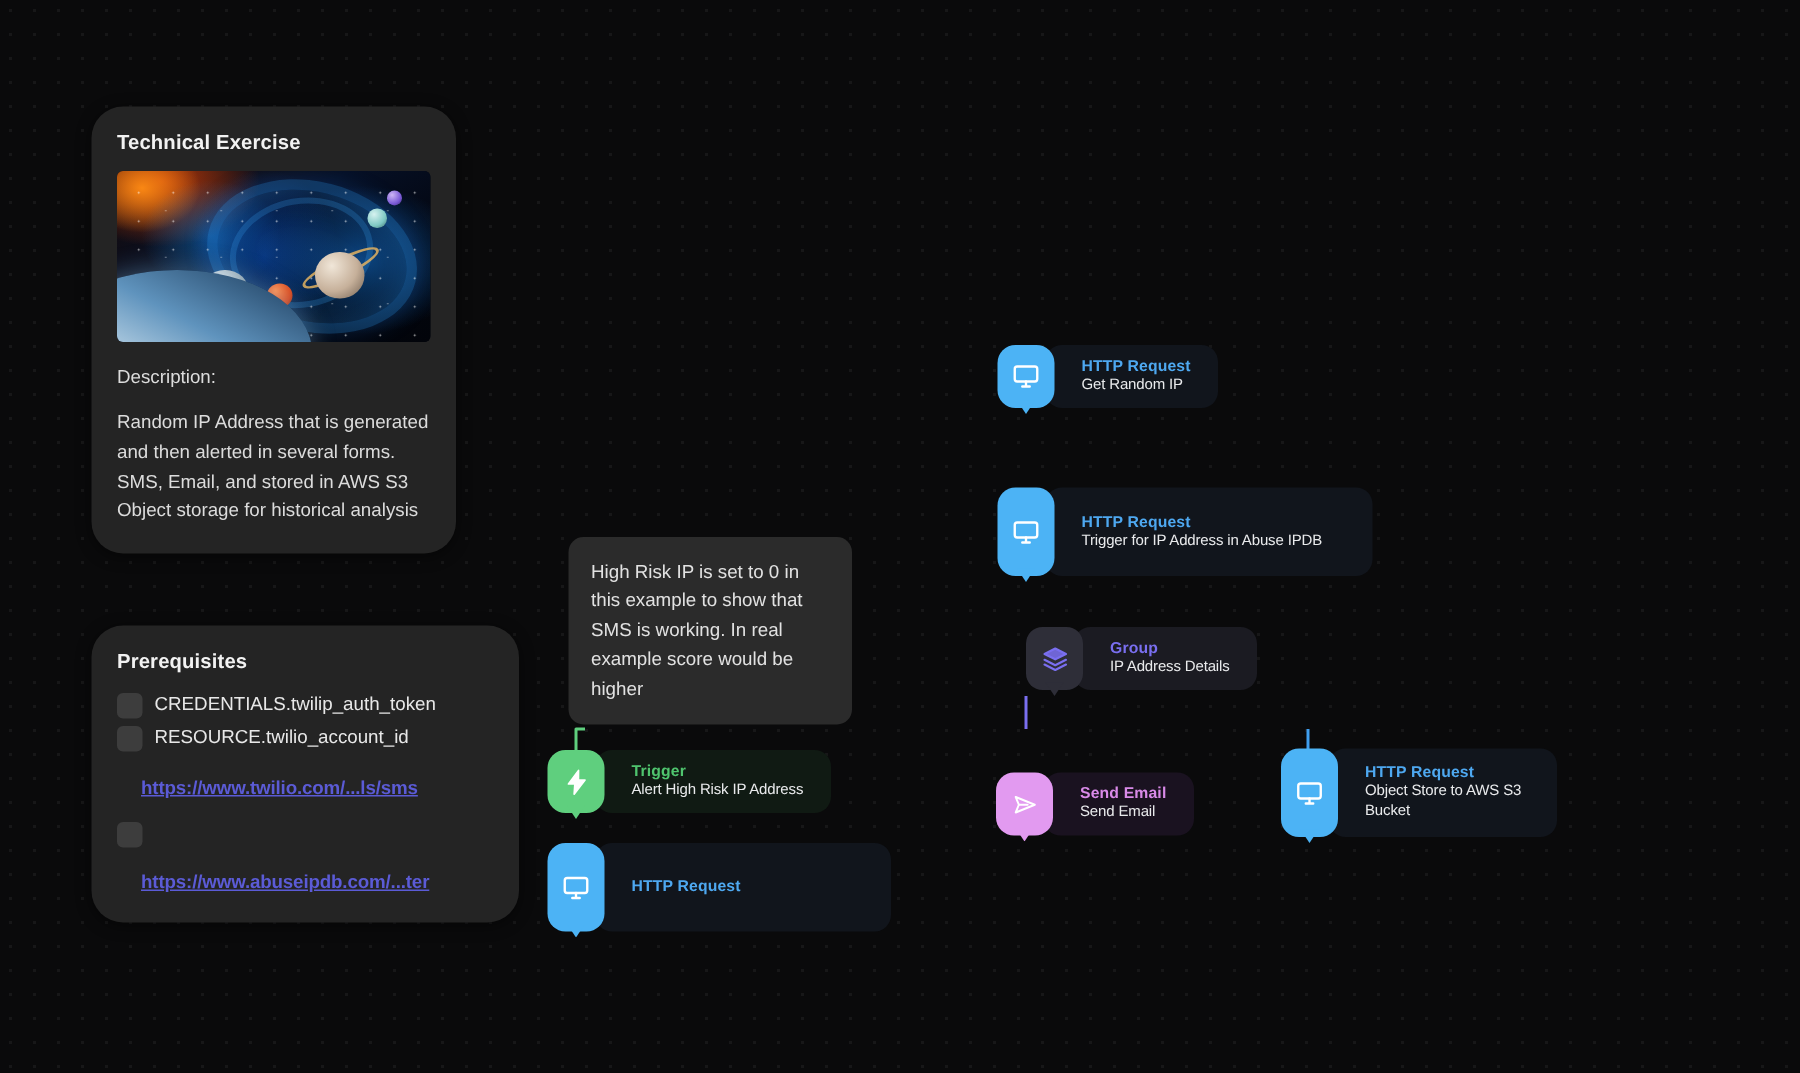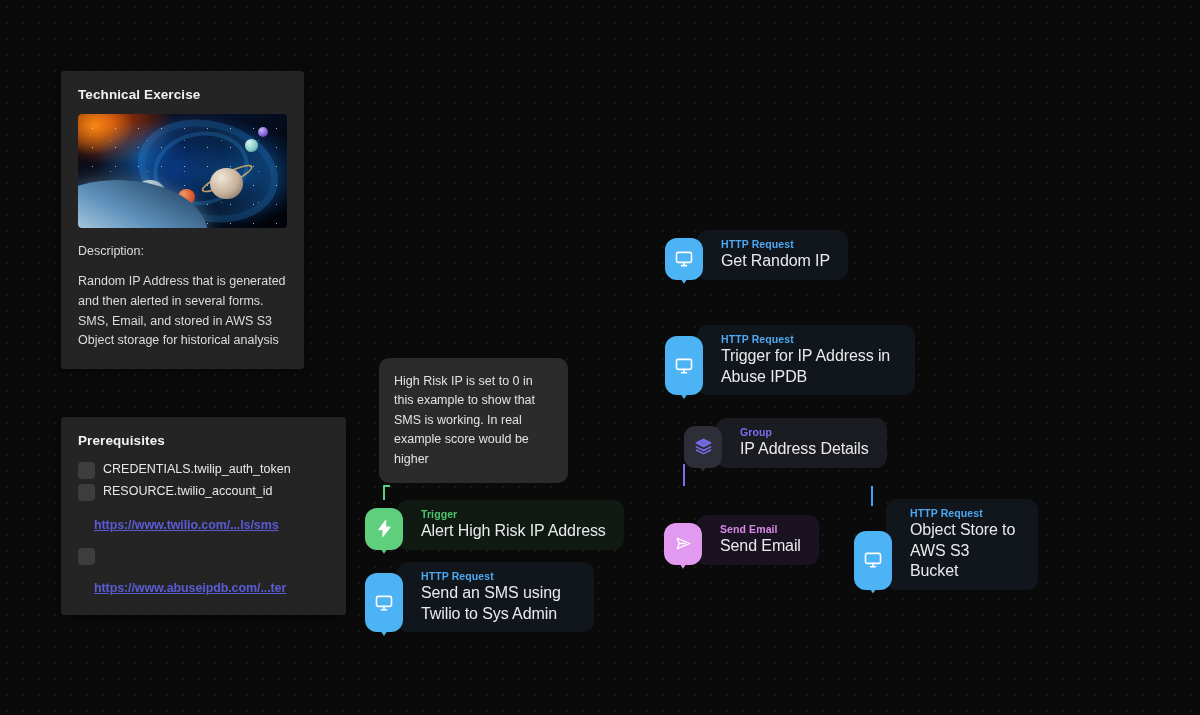--- a/index.html
+++ b/index.html
@@ -17,21 +17,21 @@
     background-color: #0a0a0b;
     background-image: radial-gradient(circle at 1px 1px, rgba(255,255,255,0.055) 1px, transparent 0);
     background-size: 16px 16px;
     background-position: 6px 6px;
   }
 
   
   .panel {
     position: absolute;
     background: #242424;
-    border-radius: 3px;
+    border-radius: 21px;
     box-shadow: 0 2px 10px rgba(0,0,0,0.45);
   }
   #info-panel { left: 61px; top: 71px; width: 243px; padding: 16px 17px 18px 17px; }
   .panel-title {
     font-size: 13.5px; font-weight: bold; color: #f2f2f2;
     letter-spacing: 0.1px; margin-bottom: 12px;
   }
   .thumb {
     width: 209px; height: 114px; border-radius: 4px; overflow: hidden;
     position: relative; background: #03060f;
@@ -119,21 +119,21 @@
     clip-path: polygon(0 0, 100% 0, 50% 100%);
   }
   .node-card {
     margin-left: -6px;
     padding: 7px 18px 8px 24px;
     border-radius: 11px;
     display: flex; flex-direction: column; justify-content: center;
     min-height: 42px; position: relative; z-index: 1;
   }
   .node-kind { font-size: 10.5px; font-weight: bold; line-height: 1.35; letter-spacing: 0.1px; }
-  .node-name { font-size: 16px; color: #e9eaec; line-height: 1.28; letter-spacing: -0.1px; }
+  .node-name { font-size: 10px; color: #e9eaec; line-height: 1.28; letter-spacing: -0.1px; }
 
   
   .conn { position: absolute; z-index: 1; }
 
   
   #note {
     position: absolute; left: 379px; top: 358px; width: 189px;
     background: #2b2b2b; border-radius: 10px; padding: 14px 15px;
     font-size: 12.5px; color: #e2e2e2; line-height: 1.55;
     z-index: 4;
@@ -289,21 +289,20 @@
 
   <div class="node" style="left:365px; top:562px;">
     <div class="node-icon" style="background:#4cb3f5; height:59px;">
       <svg width="20" height="20" viewBox="0 0 24 24" fill="none" stroke="#ffffff" stroke-width="1.9" stroke-linecap="round" stroke-linejoin="round">
         <rect x="3" y="4" width="18" height="12" rx="2"></rect>
           <path d="M9 20h6M12 16v4"></path>
       </svg>
     </div>
     <div class="node-card" style="background:#11151c; min-height:59px; width:197px;">
       <div class="node-kind" style="color:#4ea8f0;">HTTP Request</div>
-      <div class="node-name">Send an SMS using Twilio to Sys Admin</div>
     </div>
   </div>
 
   <div class="node" style="left:664px; top:515px;">
     <div class="node-icon" style="background:#e29af0;">
       <svg width="19" height="19" viewBox="0 0 24 24" fill="none" stroke="#ffffff" stroke-width="1.7" stroke-linecap="round" stroke-linejoin="round">
         <path d="M4 5.5 20 12 4 18.5l2.6-6.5L4 5.5z"></path>
           <path d="M6.6 12H14"></path>
       </svg>
     </div>

